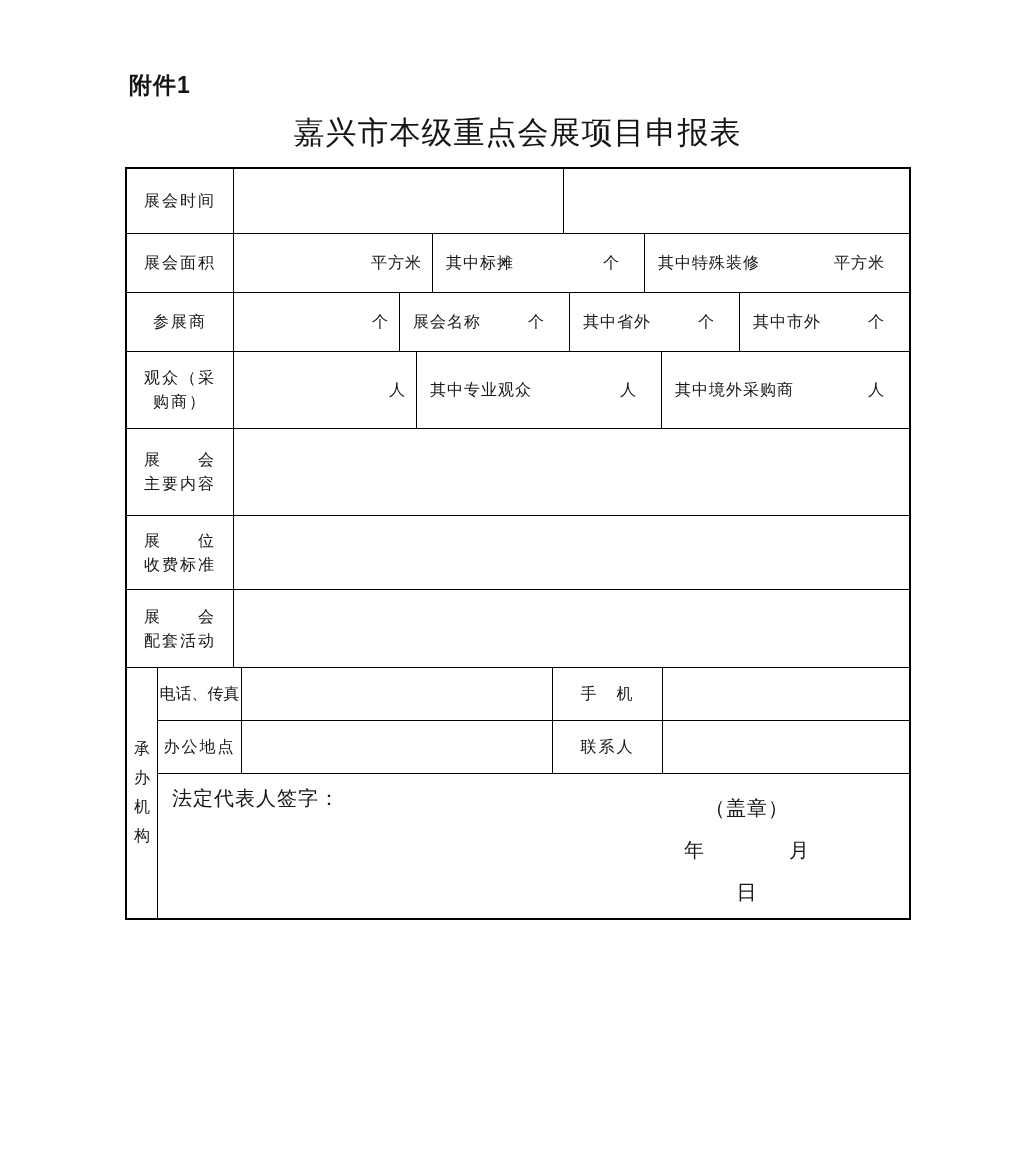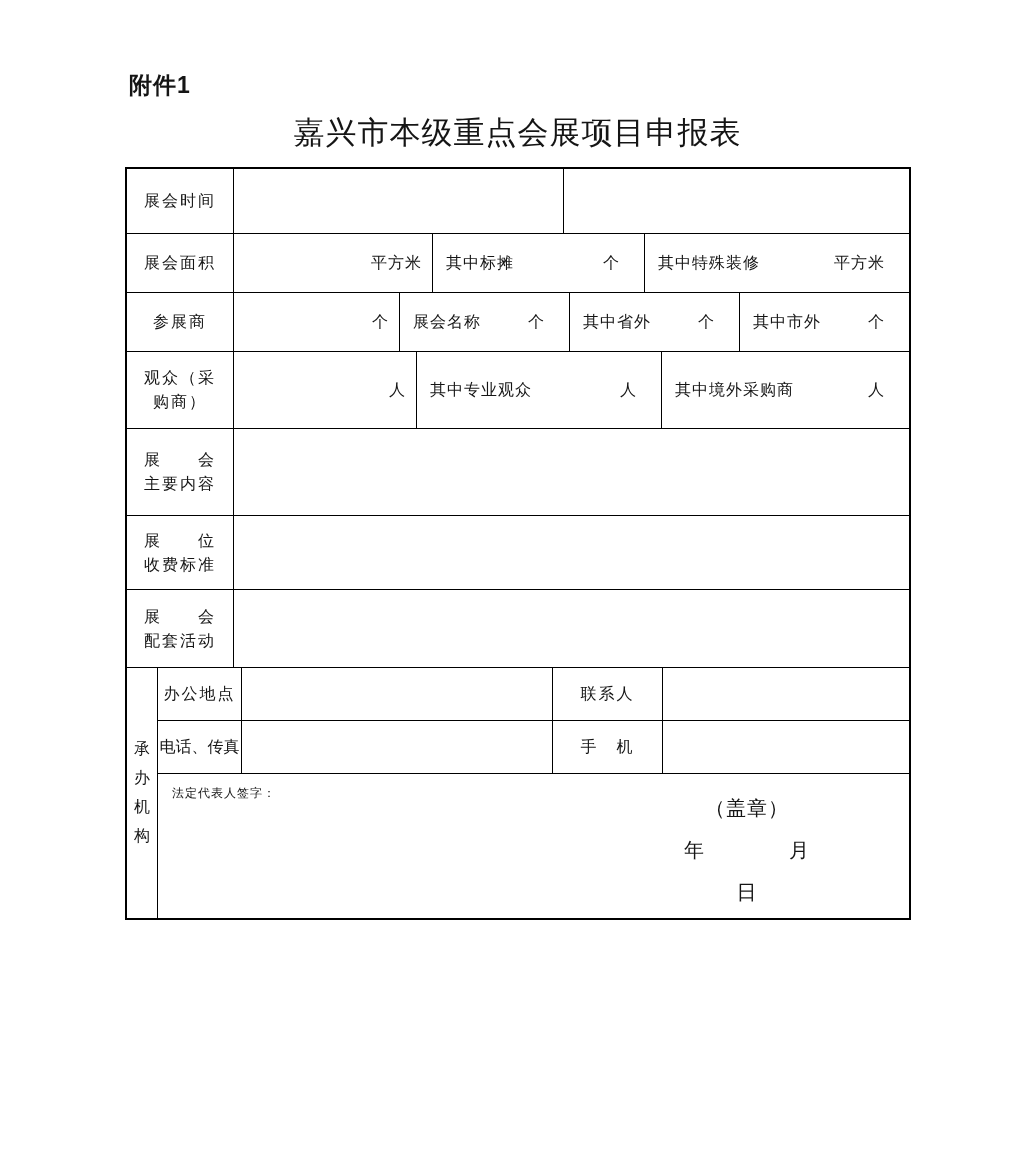--- a/index.html
+++ b/index.html
@@ -41,21 +41,21 @@
   .fill{flex:1;}
   .vert-cell{
     width:31px;white-space:pre-line;text-align:center;
     line-height:1.8;letter-spacing:0;
   }
   .bottom-right{flex:1;display:flex;flex-direction:column;}
   .sub-row{display:flex;border-bottom:1px solid #000;height:52px;}
   .sig-row{flex:1;position:relative;border-bottom:none;display:block;}
   .sig-label{
     position:absolute;left:14px;top:11px;
-    font-size:12px;letter-spacing:1px;
+    font-size:20px;letter-spacing:1px;
   }
   .stamp-block{
     position:absolute;right:70px;bottom:5px;width:184px;
     text-align:center;font-size:20px;line-height:2.1;letter-spacing:1px;
   }
 </style>
 </head>
 <body>
 
 <div class="attachment">附件1</div>
@@ -140,30 +140,30 @@
   </div>
 
   <div class="row" style="height:250px">
     <div class="cell vert-cell">承
 办
 机
 构</div>
     <div class="bottom-right">
 
       <div class="sub-row">
-        <div class="cell label" style="width:84px">办公地点</div>
+        <div class="cell label" style="width:84px;letter-spacing:0">电话、传真</div>
         <div class="cell" style="width:311px"></div>
-        <div class="cell label" style="width:110px">联系人</div>
+        <div class="cell label" style="width:110px">手　机</div>
         <div class="cell fill"></div>
       </div>
 
       <div class="sub-row">
-        <div class="cell label" style="width:84px;letter-spacing:0">电话、传真</div>
+        <div class="cell label" style="width:84px">办公地点</div>
         <div class="cell" style="width:311px"></div>
-        <div class="cell label" style="width:110px">手　机</div>
+        <div class="cell label" style="width:110px">联系人</div>
         <div class="cell fill"></div>
       </div>
 
       <div class="sub-row sig-row">
         <span class="sig-label">法定代表人签字：</span>
         <div class="stamp-block">
           <div>（盖章）</div>
           <div>年　　　　月　　　　日</div>
         </div>
       </div>

